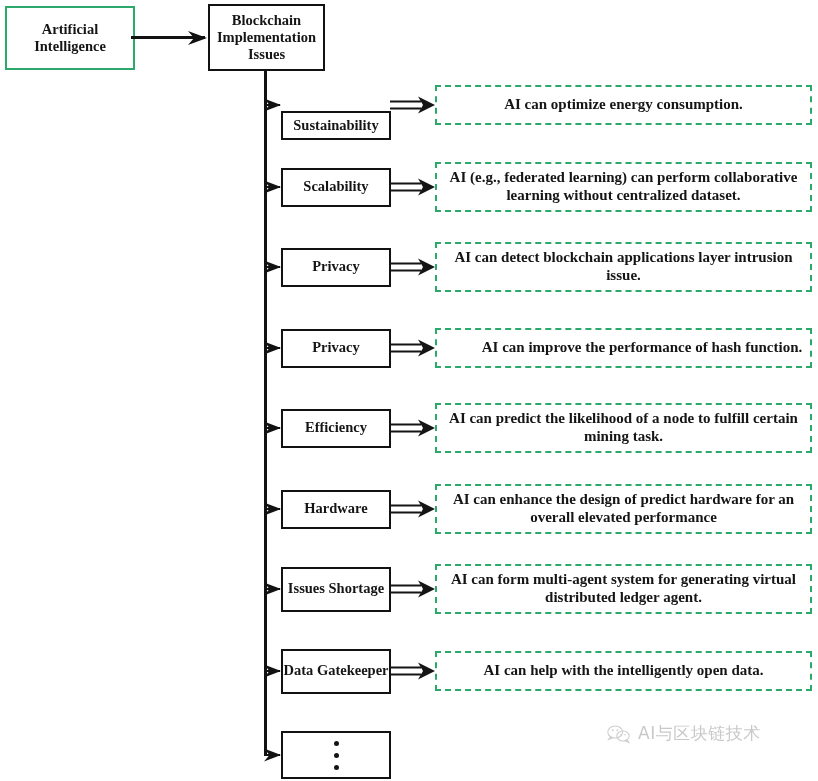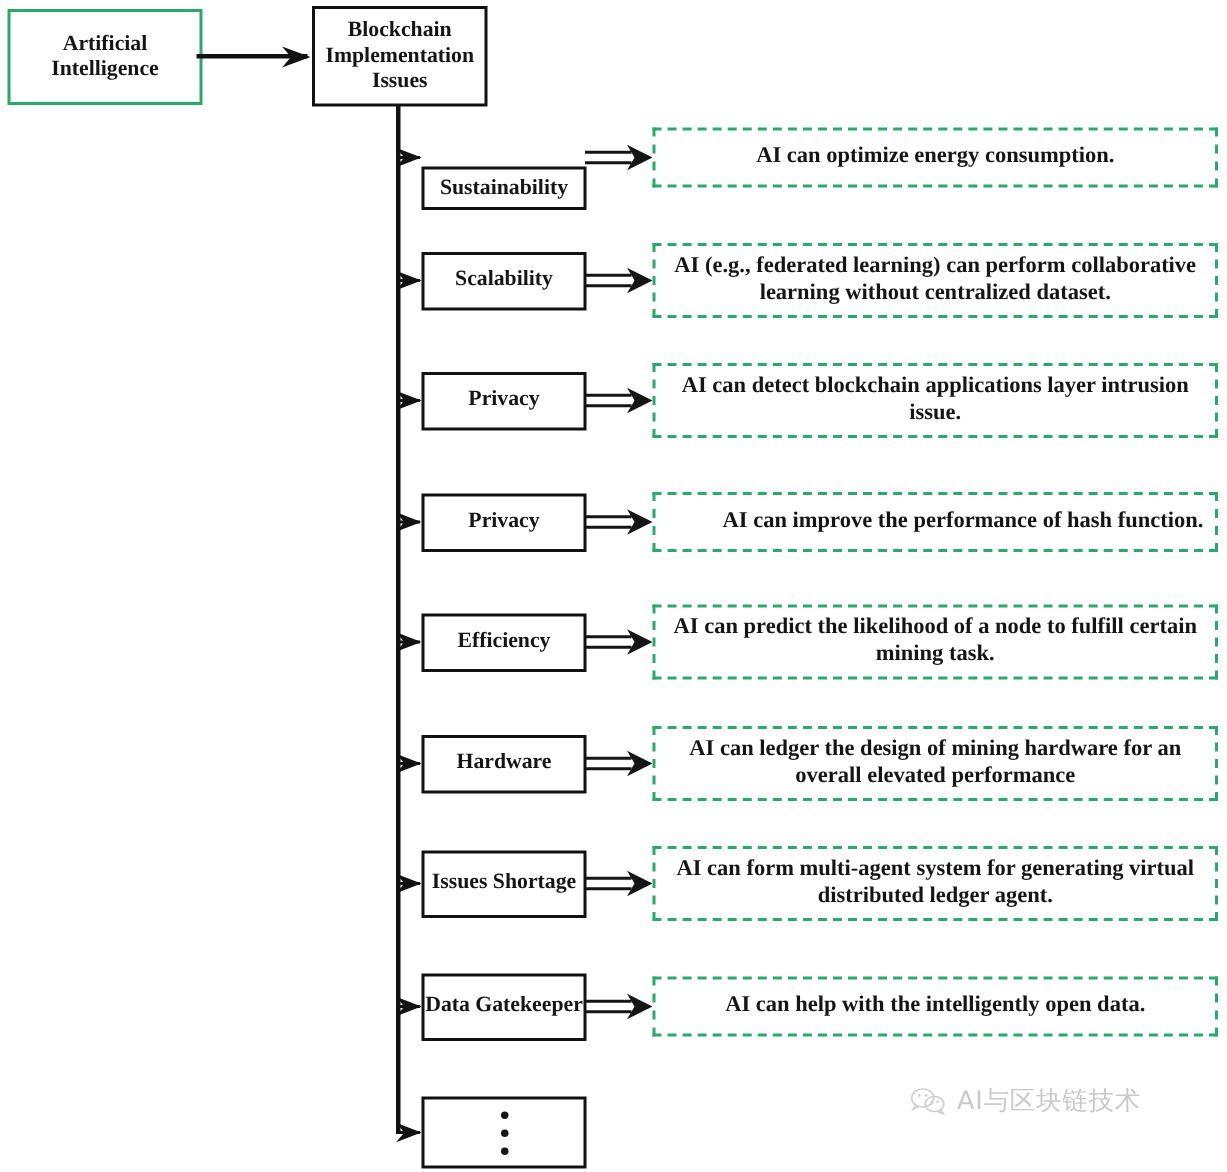--- a/index.html
+++ b/index.html
@@ -235,21 +235,21 @@
       <div class="box box-black issue-box" style="top: 489.5px; height: 39px; justify-content: center;">
         <span>Hardware</span>
       </div>
       <div class="arrow-double" style="left: 390px; top: 500px;">
         <svg width="46" height="18" viewBox="0 0 46 18">
           <path d="M0 5.5 L31 5.5 M0 12.5 L31 12.5" stroke="#151515" stroke-width="2" fill="none"></path>
           <path d="M28 0.5 L45 9 L28 17.5 L33 9 Z" fill="#151515"></path>
         </svg>
       </div>
       <div class="box box-green-dashed sol-box" style="top: 484px; height: 50px; width: 377px;">
-        <span>AI can ledger the design of mining hardware for an overall elevated performance</span>
+        <span>AI can enhance the design of predict hardware for an overall elevated performance</span>
       </div>
       <div class="hline" style="left: 266px; top: 588px; width: 14px; height: 2px;"></div>
       <div class="arrow-simple" style="left: 264px; top: 582px; width: 18px; height: 14px;">
         <svg width="18" height="14" viewBox="0 0 18 14">
           <path d="M0 0.5 L17 7 L0 13.5 L5.5 7 Z" fill="#121212"></path>
         </svg>
       </div>
       <div class="box box-black issue-box tall" style="top: 566.5px; height: 45px;">
         <span>Issues Shortage</span>
       </div>

